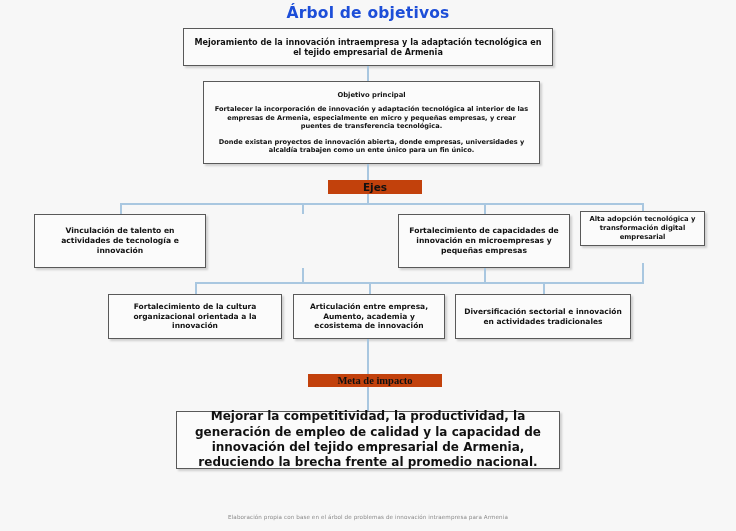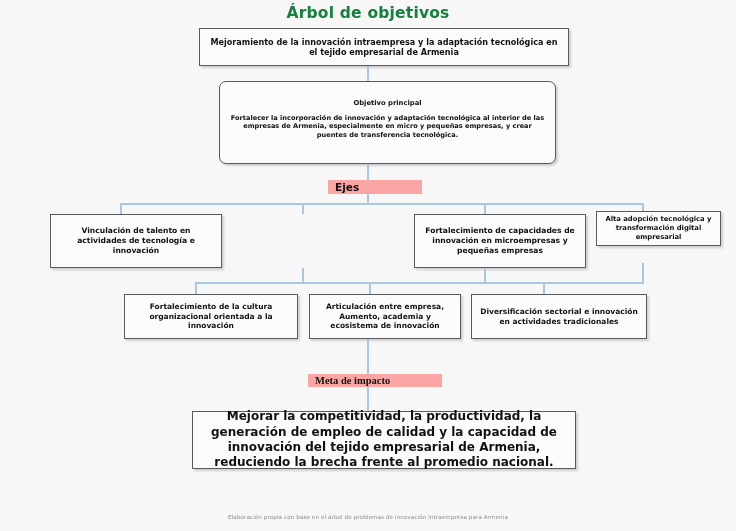--- a/index.html
+++ b/index.html
@@ -37,52 +37,51 @@
     border: 1px solid #595959;
     box-shadow: 2px 2px 2px rgba(0,0,0,0.16);
     display: flex;
     flex-direction: column;
     align-items: center;
     justify-content: center;
     text-align: center;
     font-weight: bold;
     line-height: 1.28;
     padding: 4px 8px;
-    margin-left: 16px;
   }
   .node p { margin: 0; }
 
   
   .main-title {
     position: absolute;
     left: 0;
     top: 4px;
     width: 736px;
     text-align: center;
     font-size: 15.5px;
     font-weight: bold;
     letter-spacing: 0.2px;
-    color: #15803d;
+    color: #1d4ed8;
   }
 
   
   .section-label {
     position: absolute;
-    text-align: left;
+    text-align: center;
     font-size: 10.5px;
     font-weight: bold;
     color: #111111;
     z-index: 3;
-    background: #fca5a5;
+    background: #c2410c;
     padding: 1px 7px;
   }
 
   
   #node-goal       { left:183px; top:28px;  width:370px; height:38px;  font-size:8.1px; }
-  #node-objective  { left:203px; top:81px;  width:337px; height:83px;  font-size:6.6px;border-radius:7px; }
+  #node-objective  { left:203px; top:81px;  width:337px; height:83px;  font-size:6.6px; }
 
   #node-objective .obj-title { font-size:6.8px; margin-bottom:6px; }
   #node-objective .obj-p1 { margin-bottom:7px; }
 
   #node-axis-1 { left:34px;  top:214px; width:172px; height:54px; font-size:7.6px;justify-content:center; }
   #node-axis-2 { left:216px; top:214px; width:172px; height:54px; font-size:7.6px; }
   #node-axis-3 { left:398px; top:214px; width:172px; height:54px; font-size:7.6px; }
   #node-axis-4 { left:580px; top:211px; width:125px; height:35px; font-size:6.8px; }
 
   #node-axis-5 { left:108px; top:294px; width:174px; height:45px; font-size:7.5px; }
@@ -115,20 +114,21 @@
 
   <div class="node" id="node-goal">
     <p>Mejoramiento de la innovación intraempresa y la adaptación tecnológica en el tejido empresarial de Armenia</p>
   </div>
 
   <div class="conn conn-v" style="left:367px; top:66px; height:15px;"></div>
 
   <div class="node" id="node-objective">
     <p class="obj-title">Objetivo principal</p>
     <p class="obj-p1">Fortalecer la incorporación de innovación y adaptación tecnológica al interior de las empresas de Armenia, especialmente en micro y pequeñas empresas, y crear puentes de transferencia tecnológica.</p>
+    <p>Donde existan proyectos de innovación abierta, donde empresas, universidades y alcaldía trabajen como un ente único para un fin único.</p>
   </div>
 
   <div class="conn conn-v" style="left:367px; top:164px; height:40px;"></div>
 
   <div class="section-label" id="label-ejes">Ejes</div>
 
   <div class="conn conn-h" style="left:120px; top:203px; width:523px;"></div>
 
   <div class="conn conn-v" style="left:120px; top:203px; height:11px;"></div>
   <div class="conn conn-v" style="left:302px; top:203px; height:11px;"></div>

